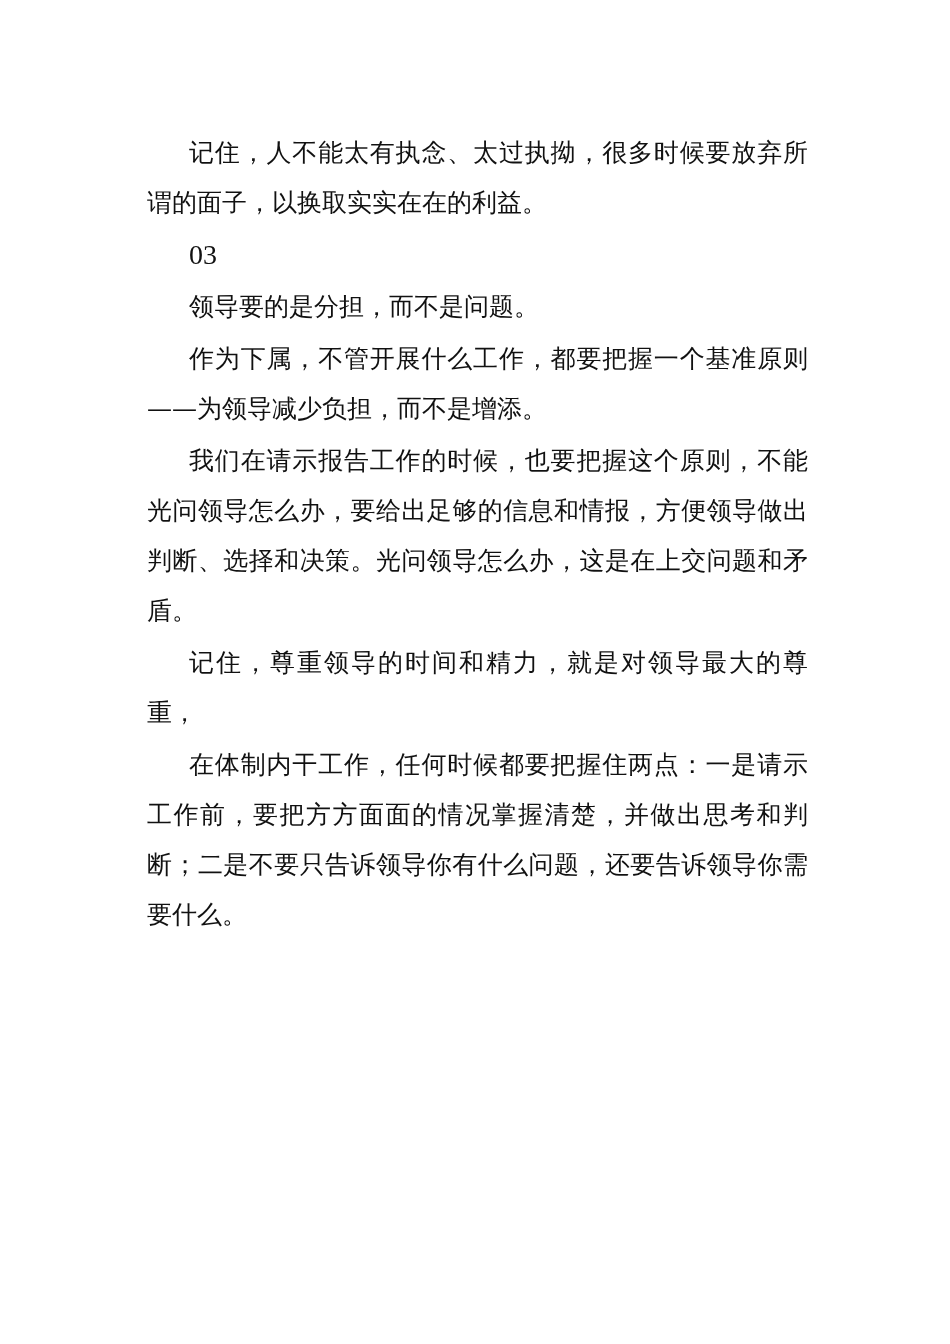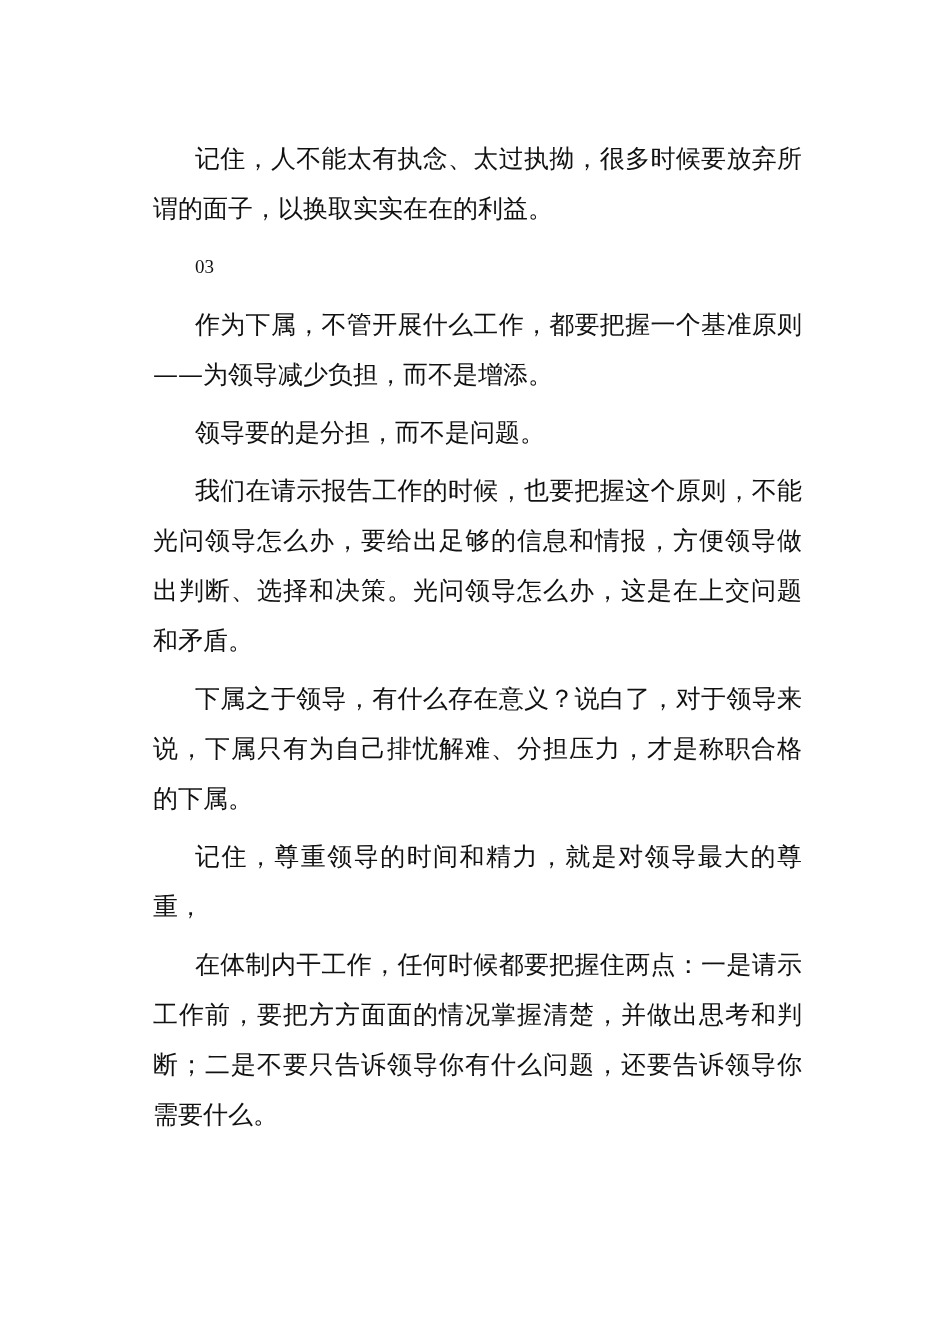--- a/index.html
+++ b/index.html
@@ -17,36 +17,35 @@
       position: absolute;
       left: 145px;
       top: 126px;
       width: 665px;
       font-family: "DejaVu Serif", "Liberation Serif", serif;
       font-size: 25px;
       color: #111111;
       line-height: 50px;
     }
     .para {
-      margin: 8px;
+      margin: 2px;
       text-indent: 42px;
       text-align: justify;
       text-justify: inter-character;
       word-break: break-all;
     }
     .para.heading {
       font-family: "Liberation Serif", "DejaVu Serif", serif;
-      font-size: 19px;
+      font-size: 28px;
     }
   </style>
 </head>
 <body>
 
 <div class="page">
   <p class="para">记住，人不能太有执念、太过执拗，很多时候要放弃所谓的面子，以换取实实在在的利益。</p>
   <p class="para heading">03</p>
+  <p class="para">领导要的是分担，而不是问题。</p>
   <p class="para">作为下属，不管开展什么工作，都要把握一个基准原则——为领导减少负担，而不是增添。</p>
-  <p class="para">领导要的是分担，而不是问题。</p>
   <p class="para">我们在请示报告工作的时候，也要把握这个原则，不能光问领导怎么办，要给出足够的信息和情报，方便领导做出判断、选择和决策。光问领导怎么办，这是在上交问题和矛盾。</p>
-  <p class="para">下属之于领导，有什么存在意义？说白了，对于领导来说，下属只有为自己排忧解难、分担压力，才是称职合格的下属。</p>
   <p class="para">记住，尊重领导的时间和精力，就是对领导最大的尊重，</p>
   <p class="para">在体制内干工作，任何时候都要把握住两点：一是请示工作前，要把方方面面的情况掌握清楚，并做出思考和判断；二是不要只告诉领导你有什么问题，还要告诉领导你需要什么。</p>
 </div>
 
 </body></html>

